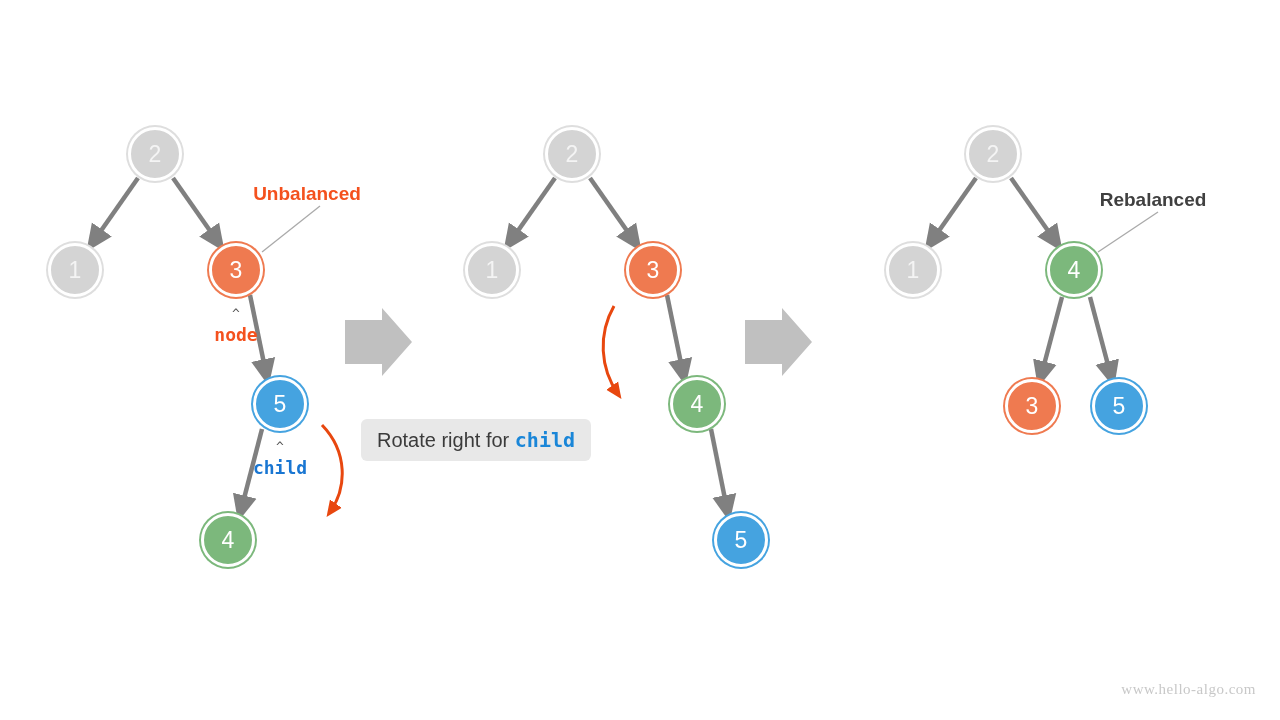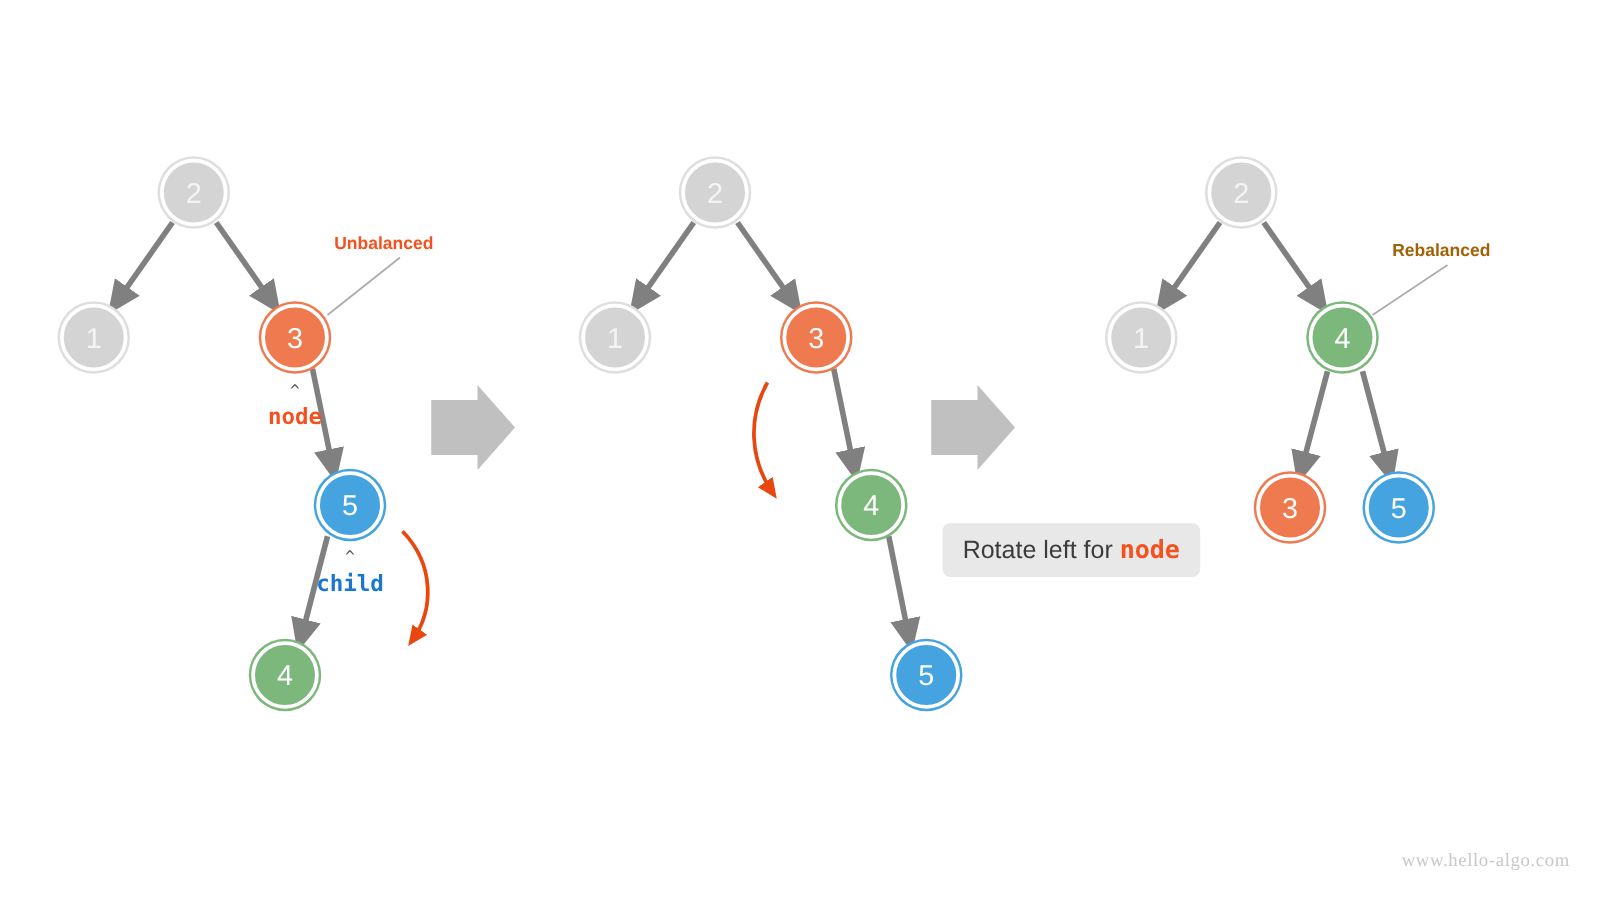--- a/index.html
+++ b/index.html
@@ -42,27 +42,27 @@
     transform: translate(-50%, -50%);
   }
   .node.gray   { background: #d4d4d4; box-shadow: 0 0 0 2px #dedede; color: #f4f4f4; }
   .node.orange { background: #ef7a50; box-shadow: 0 0 0 2px #ef7a50; }
   .node.blue   { background: #45a3e0; box-shadow: 0 0 0 2px #45a3e0; }
   .node.green  { background: #7cb87c; box-shadow: 0 0 0 2px #7cb87c; }
 
   
   .callout {
     position: absolute;
-    font-size: 14px;
+    font-size: 19px;
     font-weight: bold;
     white-space: nowrap;
     transform: translate(-50%, -50%);
   }
   .callout.unbalanced { color: #f4511e; }
-  .callout.rebalanced { color: #a16207; }
+  .callout.rebalanced { color: #404040; }
 
   .varlabel {
     position: absolute;
     font-family: "DejaVu Sans Mono", monospace;
     font-size: 18px;
     font-weight: bold;
     white-space: nowrap;
     transform: translate(-50%, -50%);
   }
   .varlabel.node-var  { color: #f4511e; }
@@ -171,20 +171,20 @@
   <div class="node blue" style="left:741px;top:540px;">5</div>
 
   <div class="node gray" style="left:993px;top:154px;">2</div>
   <div class="node gray" style="left:913px;top:270px;">1</div>
   <div class="node green" style="left:1074px;top:270px;">4</div>
   <div class="node orange" style="left:1032px;top:406px;">3</div>
   <div class="node blue" style="left:1119px;top:406px;">5</div>
 
   <div class="callout rebalanced" style="left:1153px;top:200px;">Rebalanced</div>
 
+  <div class="caption" style="left:476px;top:440px;">
+    <span>Rotate right for </span><span class="mono blue">child</span>
+  </div>
 
-  <div class="caption" style="left:857px;top:440px;">
-    <span>Rotate left for </span><span class="mono orange">node</span>
-  </div>
 
   <div class="watermark">www.hello-algo.com</div>
 
 </div>
 
 </body></html>

